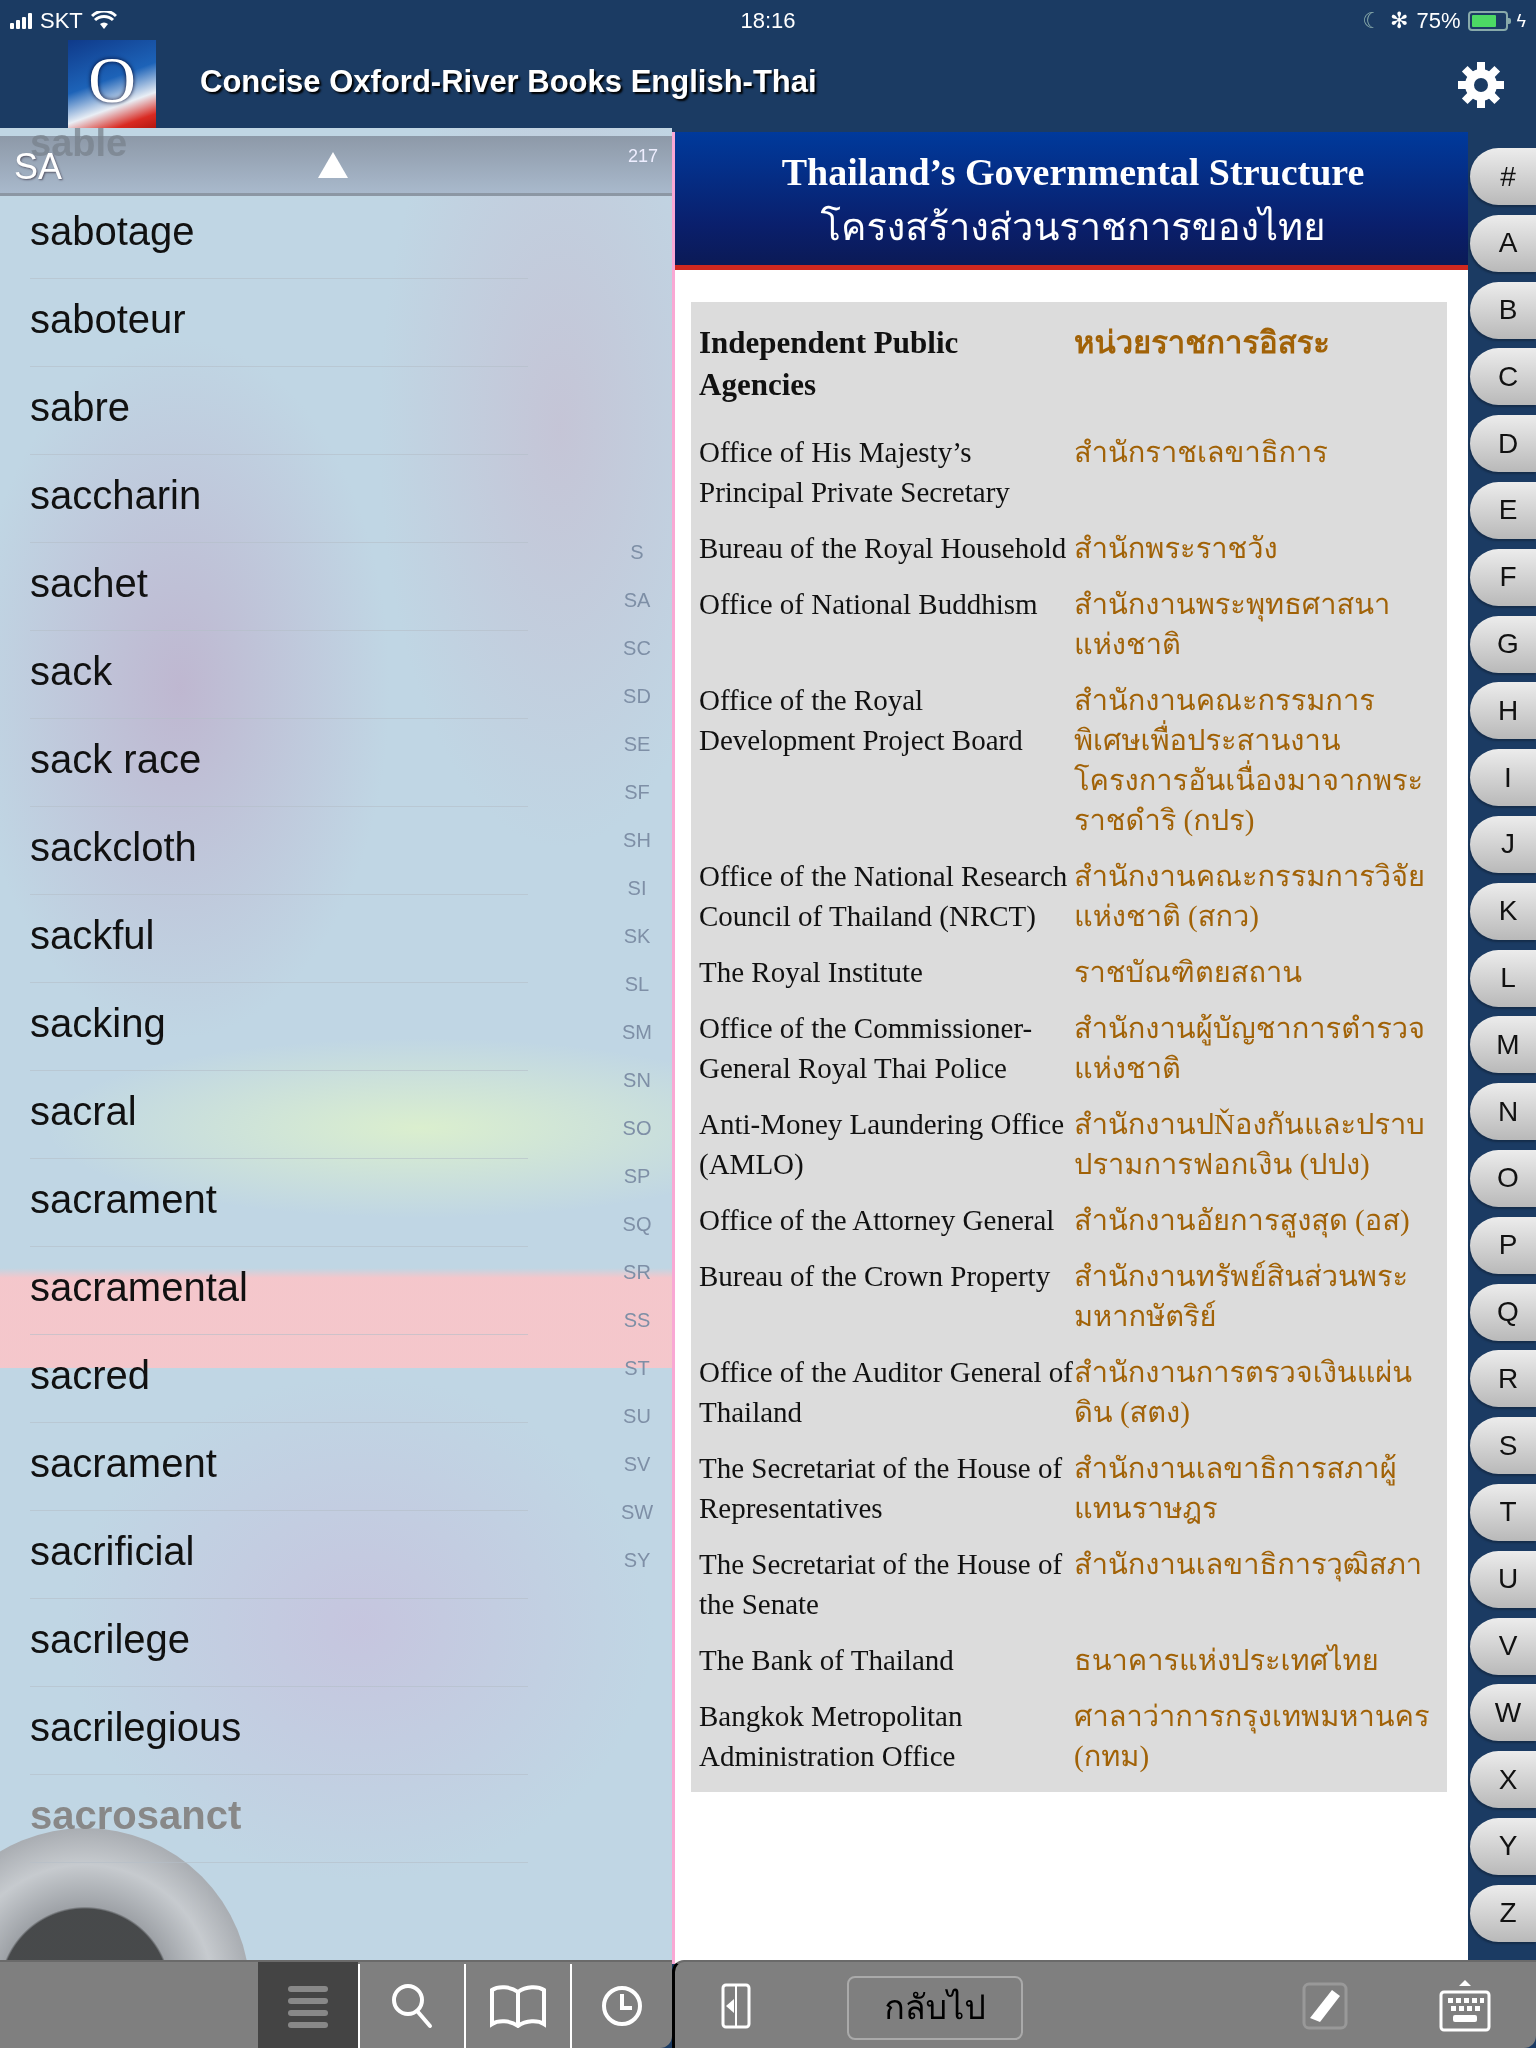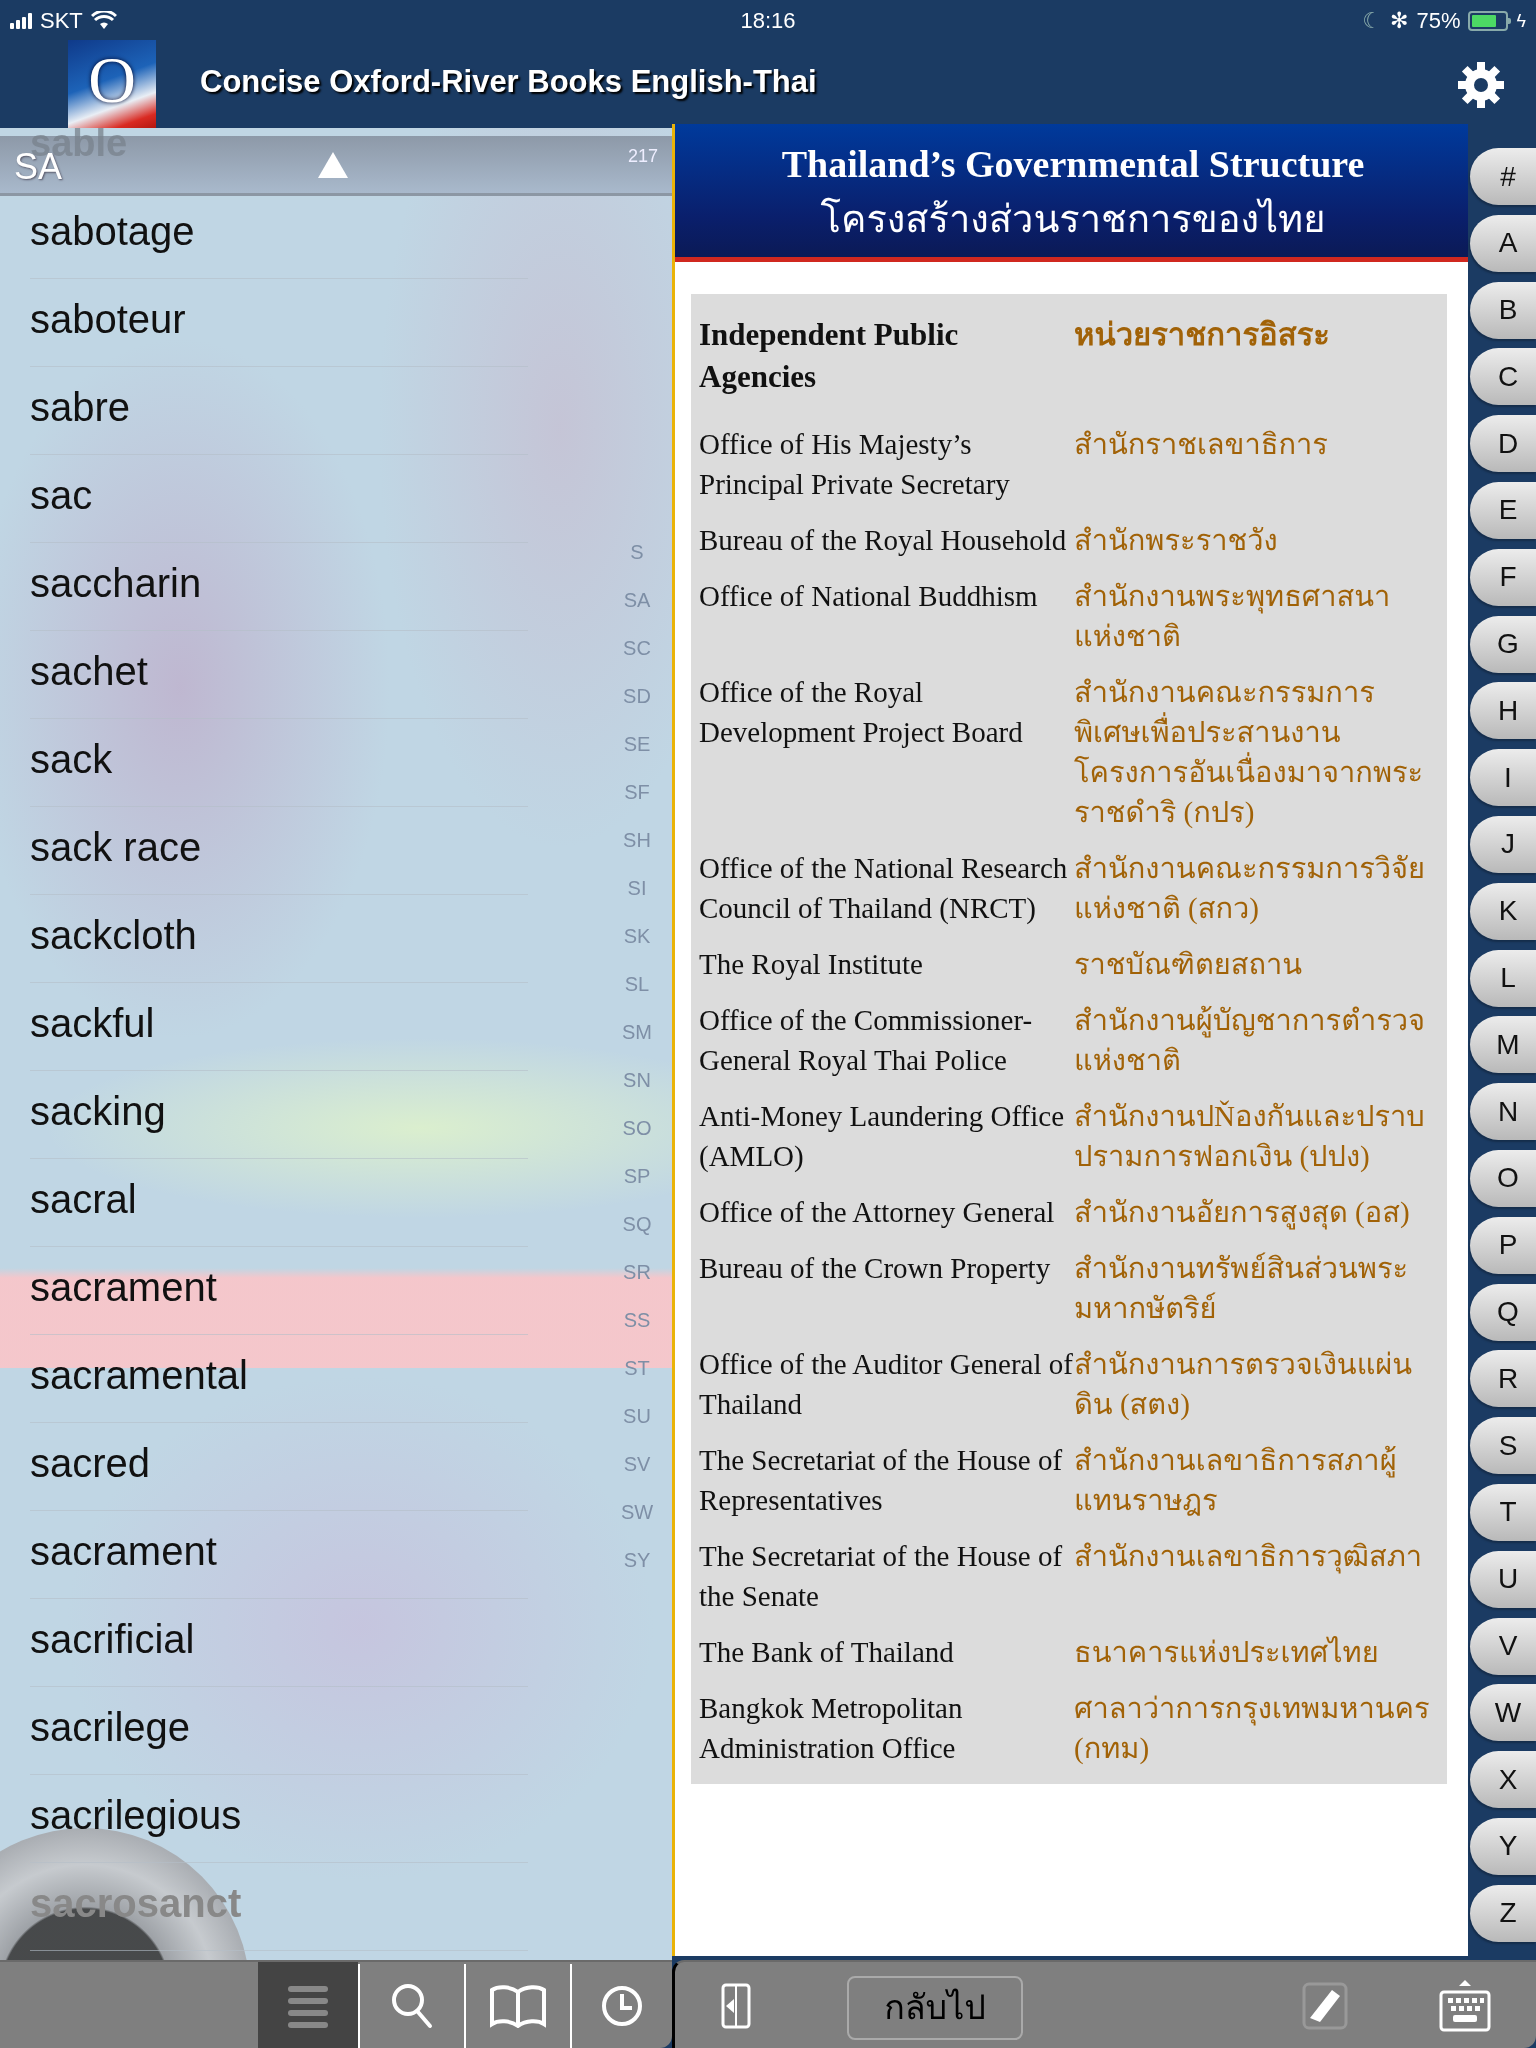--- a/index.html
+++ b/index.html
@@ -45,21 +45,21 @@
   .word-item::after { content: ""; position: absolute; left: 30px; right: 60px; bottom: 0; height: 1px; background: rgba(180,190,200,0.6); }
   .word-item.faded .word { color: #888; font-weight: bold; }
 
   .section-index { position: absolute; right: 12px; top: 400px; width: 46px; text-align: center; }
   .section-index div { height: 48px; line-height: 48px; color: #7e8fa6; font-size: 20px; }
 
   .disc { position: absolute; left: -80px; top: 1700px; width: 330px; height: 330px; border-radius: 50%;
     background: radial-gradient(circle at center, #3a3a3a 0 36%, #9a9ca0 37%, #c7c9cc 55%, #a8aaae 70%, #8e9094 100%); opacity: 0.9; }
 
   
-  .right-pane { position: absolute; left: 672px; top: 124px; width: 796px; height: 1832px; background: #fff; border-left: 3px solid #eab308; overflow: hidden; }
+  .right-pane { position: absolute; left: 672px; top: 132px; width: 796px; height: 1832px; background: #fff; border-left: 3px solid #f9a8d4; overflow: hidden; }
   .article-banner { position: absolute; left: 0; top: 0; width: 796px; height: 138px; background: linear-gradient(180deg, #003a9c 0%, #0a1f6c 70%, #0b1a56 100%); border-bottom: 5px solid #d0281f; text-align: center; color: #fff; font-family: "Liberation Serif", serif; }
   .banner-en { position: absolute; left: 0; width: 796px; top: 18px; font-size: 38px; font-weight: bold; }
   .banner-th { position: absolute; left: 0; width: 796px; top: 64px; font-size: 38px; }
   .article-table { position: absolute; left: 16px; top: 170px; width: 756px; background: #dcdcdc; padding: 20px 8px 0 8px; font-family: "Liberation Serif", serif; }
   .t-row { display: flex; margin-bottom: 16px; }
   .t-en { width: 375px; font-size: 29px; line-height: 40px; color: #111; }
   .t-th { flex: 1; font-size: 29px; line-height: 40px; color: #a16207; }
   .t-row.head .t-en, .t-row.head .t-th { font-weight: bold; font-size: 31px; line-height: 42px; }
   .t-row.head { margin-bottom: 26px; }
 
@@ -137,23 +137,20 @@
   </div>
   <div class="word-list">
     <div class="word-item">
         <span class="word">sabotage</span>
       </div>
     <div class="word-item">
         <span class="word">saboteur</span>
       </div>
     <div class="word-item">
         <span class="word">sabre</span>
-      </div>
-    <div class="word-item">
-        <span class="word">sac</span>
       </div>
     <div class="word-item">
         <span class="word">saccharin</span>
       </div>
     <div class="word-item">
         <span class="word">sachet</span>
       </div>
     <div class="word-item">
         <span class="word">sack</span>
       </div>

